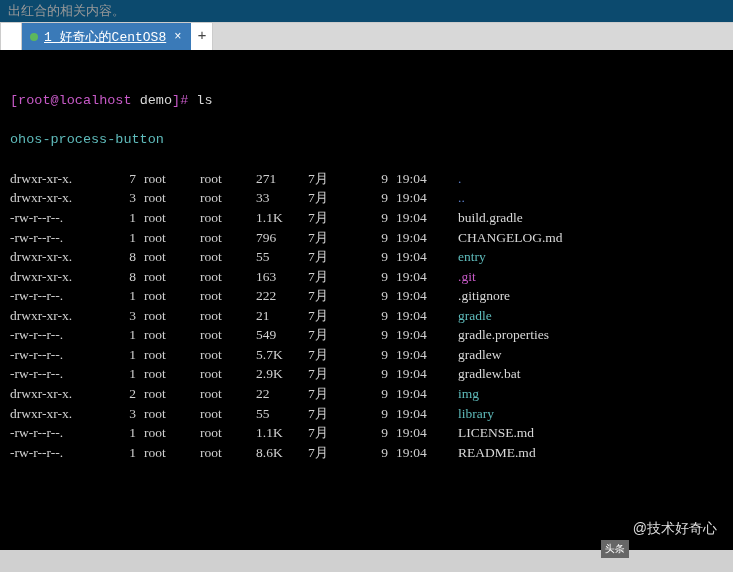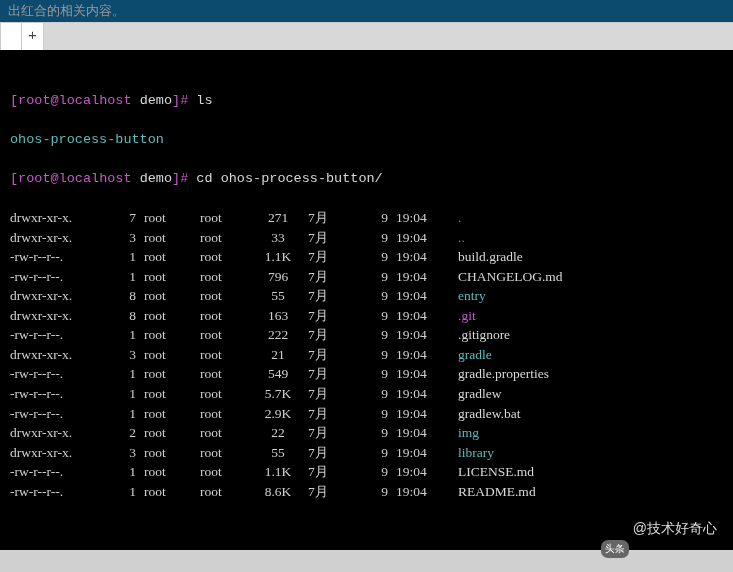--- a/index.html
+++ b/index.html
@@ -21,42 +21,46 @@
 .white { color: #d8d8d8; }
 .prompt-bracket { color: #c85ac8; }
 .prompt-host { color: #c85ac8; }
 .at { color: #c85ac8; }
 .row { display: flex; gap: 8px; font-family: Liberation Serif, serif; }
 .row span.cell { display: inline-block; }
 .c-perm { width: 100px; }
 .c-links { width: 18px; text-align: right; }
 .c-owner { width: 48px; }
 .c-group { width: 48px; }
-.c-size { width: 44px; text-align: center; }
+.c-size { width: 44px; text-align: left; }
 .c-month { width: 42px; }
 .c-day { width: 30px; text-align: right; }
 .c-time { width: 54px; }
 .c-name { flex: 1; }
 .watermark { position: absolute; right: 16px; bottom: 14px; color: #ddd; font-size: 14px; font-family: sans-serif; display: flex; align-items: center; gap: 4px; }
-.watermark .icon { background: #666; border-radius: 7px; width: 28px; height: 18px; display: flex; align-items: center; justify-content: center; font-size: 10px; color: #fff; margin-top: 40px; }
+.watermark .icon { background: #666; border-radius: 0; width: 28px; height: 18px; display: flex; align-items: center; justify-content: center; font-size: 10px; color: #fff; margin-top: 40px; }
 </style>
 </head>
 <body>
 
 <div class="truncated-text">出红合的相关内容。</div>
 
 <div class="tab-bar">
   <div class="left-stub"></div>
+  <div class="tab">
+    <span class="tab-dot"></span>
+    <span class="tab-title">1 好奇心的CentOS8</span>
+    <span class="tab-close">×</span>
+  </div>
   <div class="tab-add">+</div>
 </div>
 
 <div class="terminal">
 <div><span class="prompt-bracket">[</span><span class="magenta">root</span><span class="at">@</span><span class="prompt-host">localhost</span><span class="white"> demo</span><span class="prompt-bracket">]#</span><span class="white"> ls</span></div>
 <div class="cyan">ohos-process-button</div>
-<div><span class="prompt-bracket">[</span><span class="magenta">root</span><span class="at">@</span><span class="prompt-host">localhost</span><span class="white"> demo</span><span class="prompt-bracket">]#</span><span class="white"> cd ohos-process-button/</span></div>
 <div id="file-list"><div class="row"><span class="cell c-perm">drwxr-xr-x.</span> <span class="cell c-links">7</span> <span class="cell c-owner">root</span> <span class="cell c-group">root</span> <span class="cell c-size">271</span> <span class="cell c-month">7月</span><span class="cell c-day">9</span> <span class="cell c-time">19:04</span> <span class="cell c-name dir">.</span></div><div class="row"><span class="cell c-perm">drwxr-xr-x.</span> <span class="cell c-links">3</span> <span class="cell c-owner">root</span> <span class="cell c-group">root</span> <span class="cell c-size">33</span> <span class="cell c-month">7月</span><span class="cell c-day">9</span> <span class="cell c-time">19:04</span> <span class="cell c-name dir">..</span></div><div class="row"><span class="cell c-perm">-rw-r--r--.</span> <span class="cell c-links">1</span> <span class="cell c-owner">root</span> <span class="cell c-group">root</span> <span class="cell c-size">1.1K</span> <span class="cell c-month">7月</span><span class="cell c-day">9</span> <span class="cell c-time">19:04</span> <span class="cell c-name white">build.gradle</span></div><div class="row"><span class="cell c-perm">-rw-r--r--.</span> <span class="cell c-links">1</span> <span class="cell c-owner">root</span> <span class="cell c-group">root</span> <span class="cell c-size">796</span> <span class="cell c-month">7月</span><span class="cell c-day">9</span> <span class="cell c-time">19:04</span> <span class="cell c-name white">CHANGELOG.md</span></div><div class="row"><span class="cell c-perm">drwxr-xr-x.</span> <span class="cell c-links">8</span> <span class="cell c-owner">root</span> <span class="cell c-group">root</span> <span class="cell c-size">55</span> <span class="cell c-month">7月</span><span class="cell c-day">9</span> <span class="cell c-time">19:04</span> <span class="cell c-name cyan">entry</span></div><div class="row"><span class="cell c-perm">drwxr-xr-x.</span> <span class="cell c-links">8</span> <span class="cell c-owner">root</span> <span class="cell c-group">root</span> <span class="cell c-size">163</span> <span class="cell c-month">7月</span><span class="cell c-day">9</span> <span class="cell c-time">19:04</span> <span class="cell c-name magenta">.git</span></div><div class="row"><span class="cell c-perm">-rw-r--r--.</span> <span class="cell c-links">1</span> <span class="cell c-owner">root</span> <span class="cell c-group">root</span> <span class="cell c-size">222</span> <span class="cell c-month">7月</span><span class="cell c-day">9</span> <span class="cell c-time">19:04</span> <span class="cell c-name white">.gitignore</span></div><div class="row"><span class="cell c-perm">drwxr-xr-x.</span> <span class="cell c-links">3</span> <span class="cell c-owner">root</span> <span class="cell c-group">root</span> <span class="cell c-size">21</span> <span class="cell c-month">7月</span><span class="cell c-day">9</span> <span class="cell c-time">19:04</span> <span class="cell c-name cyan">gradle</span></div><div class="row"><span class="cell c-perm">-rw-r--r--.</span> <span class="cell c-links">1</span> <span class="cell c-owner">root</span> <span class="cell c-group">root</span> <span class="cell c-size">549</span> <span class="cell c-month">7月</span><span class="cell c-day">9</span> <span class="cell c-time">19:04</span> <span class="cell c-name white">gradle.properties</span></div><div class="row"><span class="cell c-perm">-rw-r--r--.</span> <span class="cell c-links">1</span> <span class="cell c-owner">root</span> <span class="cell c-group">root</span> <span class="cell c-size">5.7K</span> <span class="cell c-month">7月</span><span class="cell c-day">9</span> <span class="cell c-time">19:04</span> <span class="cell c-name white">gradlew</span></div><div class="row"><span class="cell c-perm">-rw-r--r--.</span> <span class="cell c-links">1</span> <span class="cell c-owner">root</span> <span class="cell c-group">root</span> <span class="cell c-size">2.9K</span> <span class="cell c-month">7月</span><span class="cell c-day">9</span> <span class="cell c-time">19:04</span> <span class="cell c-name white">gradlew.bat</span></div><div class="row"><span class="cell c-perm">drwxr-xr-x.</span> <span class="cell c-links">2</span> <span class="cell c-owner">root</span> <span class="cell c-group">root</span> <span class="cell c-size">22</span> <span class="cell c-month">7月</span><span class="cell c-day">9</span> <span class="cell c-time">19:04</span> <span class="cell c-name cyan">img</span></div><div class="row"><span class="cell c-perm">drwxr-xr-x.</span> <span class="cell c-links">3</span> <span class="cell c-owner">root</span> <span class="cell c-group">root</span> <span class="cell c-size">55</span> <span class="cell c-month">7月</span><span class="cell c-day">9</span> <span class="cell c-time">19:04</span> <span class="cell c-name cyan">library</span></div><div class="row"><span class="cell c-perm">-rw-r--r--.</span> <span class="cell c-links">1</span> <span class="cell c-owner">root</span> <span class="cell c-group">root</span> <span class="cell c-size">1.1K</span> <span class="cell c-month">7月</span><span class="cell c-day">9</span> <span class="cell c-time">19:04</span> <span class="cell c-name white">LICENSE.md</span></div><div class="row"><span class="cell c-perm">-rw-r--r--.</span> <span class="cell c-links">1</span> <span class="cell c-owner">root</span> <span class="cell c-group">root</span> <span class="cell c-size">8.6K</span> <span class="cell c-month">7月</span><span class="cell c-day">9</span> <span class="cell c-time">19:04</span> <span class="cell c-name white">README.md</span></div></div>
 
 </div>
 
 <div class="watermark">
   <span class="icon">头条</span>
   <span>@技术好奇心</span>
 </div>
 
 </body></html>

